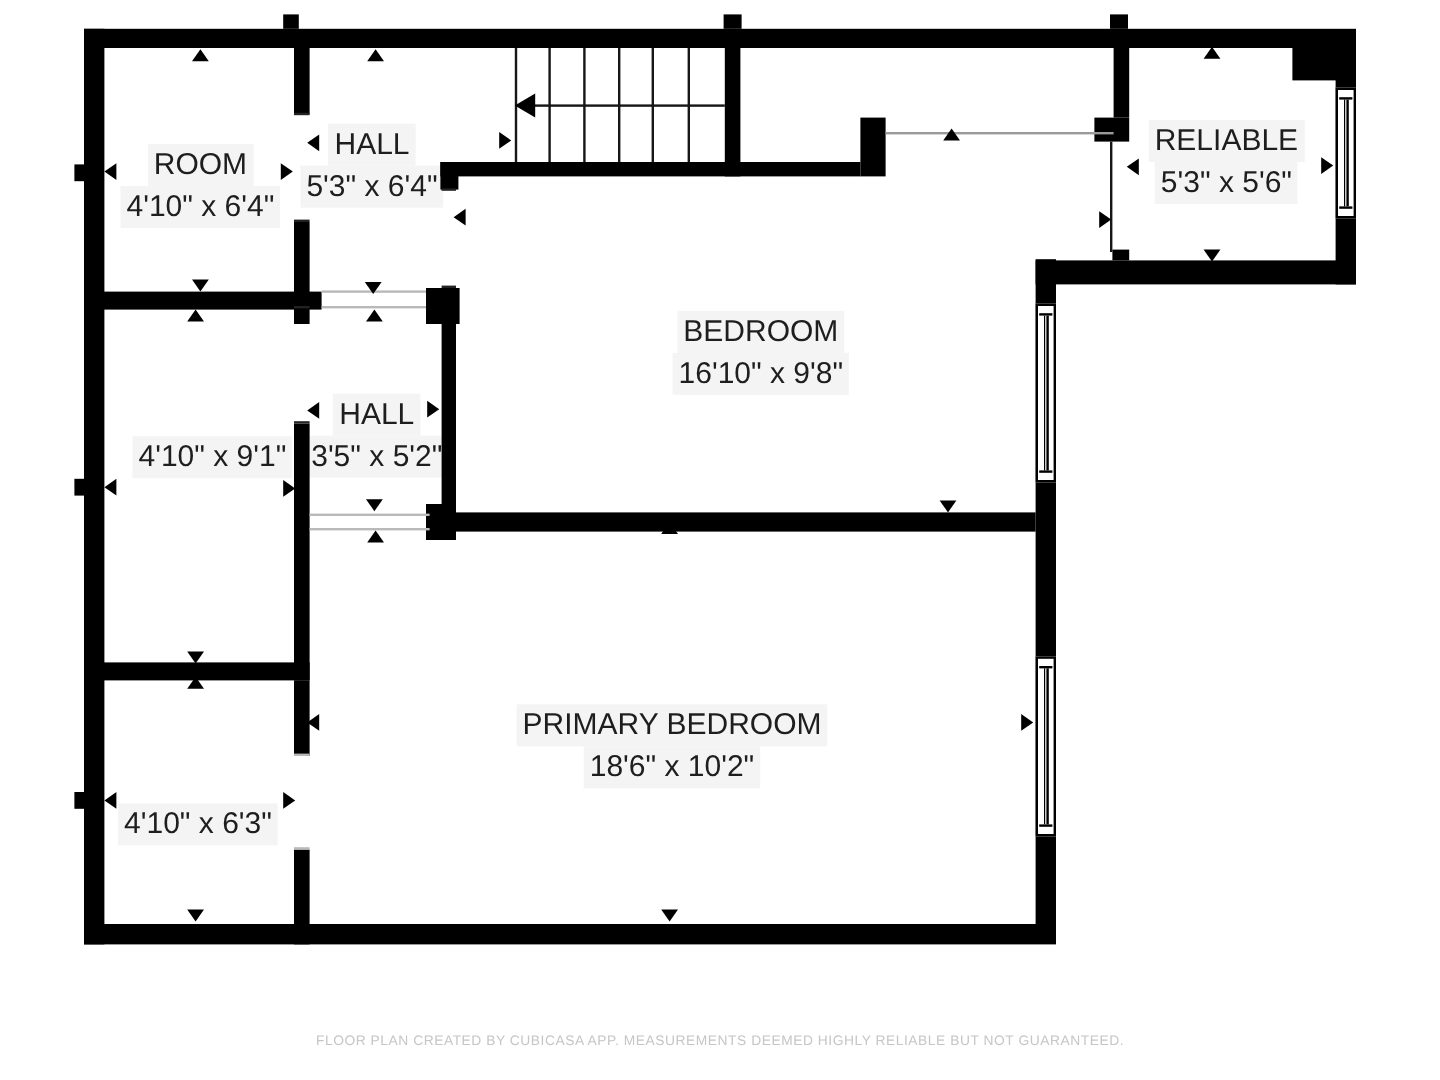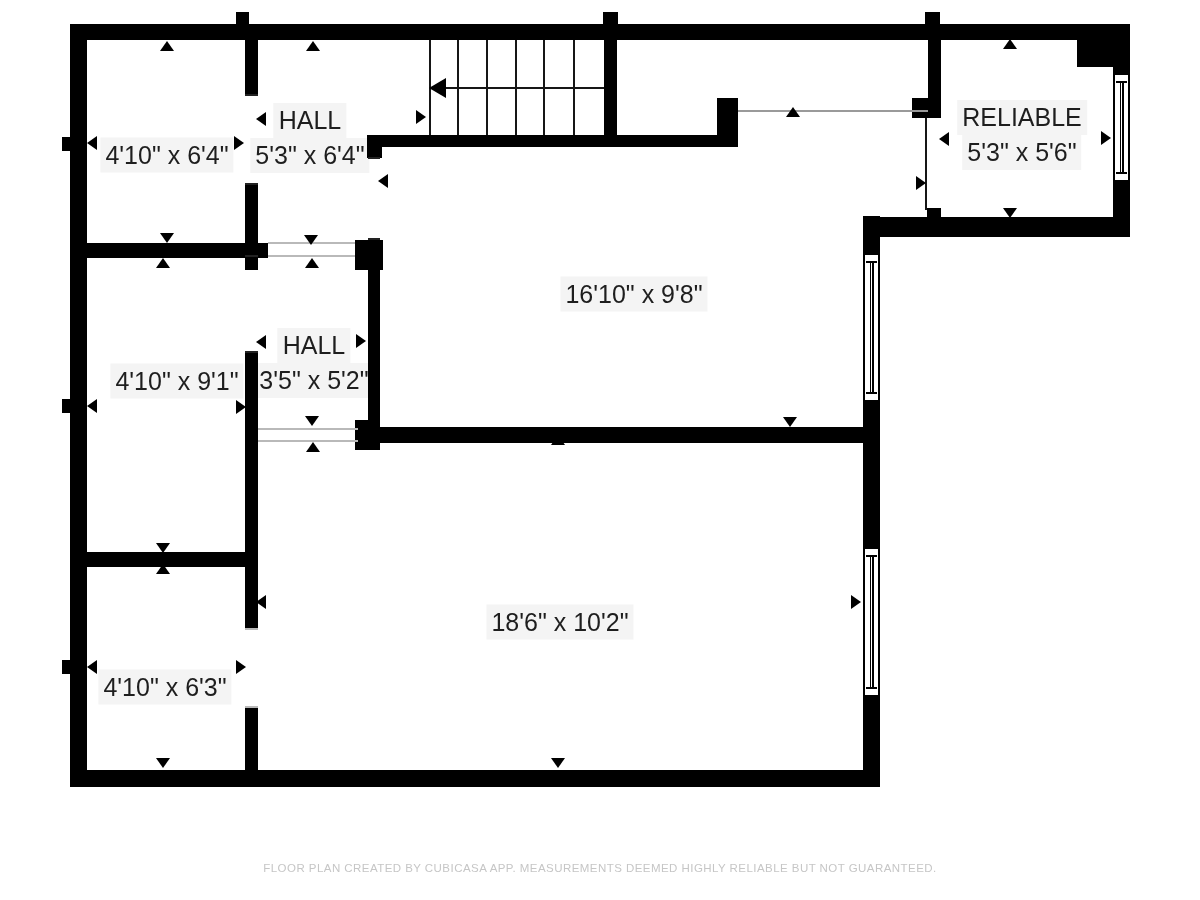--- a/index.html
+++ b/index.html
@@ -36,44 +36,47 @@
     position:absolute;left:0;right:0;text-align:center;
     color:#c6c6c6;font-size:11.5px;letter-spacing:0.45px;z-index:5;
   }
 </style>
 </head>
 <body>
 
 <div class="plan">
   <div id="labels-layer">
       <div class="room-label" style="left: 167px; top: 155px;">
+        <span class="lnrow"><span class="ln">ROOM</span></span>
         <span class="lnrow"><span class="ln">4'10" x 6'4"</span></span>
       </div>
       <div class="room-label" style="left: 310px; top: 138px;">
         <span class="lnrow"><span class="ln">HALL</span></span>
         <span class="lnrow"><span class="ln">5'3" x 6'4"</span></span>
       </div>
       <div class="room-label" style="left: 1022px; top: 135px;">
         <span class="lnrow"><span class="ln">RELIABLE</span></span>
         <span class="lnrow"><span class="ln">5'3" x 5'6"</span></span>
       </div>
       <div class="room-label" style="left: 634px; top: 294px;">
+        <span class="lnrow"><span class="ln">BEDROOM</span></span>
         <span class="lnrow"><span class="ln">16'10" x 9'8"</span></span>
       </div>
       <div class="room-label" style="left: 177px; top: 381px;">
         <span class="lnrow"><span class="ln">4'10" x 9'1"</span></span>
       </div>
       <div class="room-label" style="left: 314px; top: 363px;">
         <span class="lnrow"><span class="ln">HALL</span></span>
         <span class="lnrow"><span class="ln">3'5" x 5'2"</span></span>
       </div>
       <div class="room-label" style="left: 165px; top: 687px;">
         <span class="lnrow"><span class="ln">4'10" x 6'3"</span></span>
       </div>
       <div class="room-label" style="left: 560px; top: 622px;">
+        <span class="lnrow"><span class="ln">PRIMARY BEDROOM</span></span>
         <span class="lnrow"><span class="ln">18'6" x 10'2"</span></span>
       </div>
     </div>
   <div id="walls-layer">
       <div class="wall" style="left: 70px; top: 24px; width: 1060px; height: 16px;"></div>
       <div class="wall" style="left: 70px; top: 24px; width: 17px; height: 763px;"></div>
       <div class="wall" style="left: 70px; top: 770px; width: 810px; height: 17px;"></div>
       <div class="wall" style="left: 863px; top: 216px; width: 17px; height: 554px;"></div>
       <div class="wall" style="left: 863px; top: 217px; width: 267px; height: 20px;"></div>
       <div class="wall" style="left: 1113px; top: 40px; width: 17px; height: 197px;"></div>

